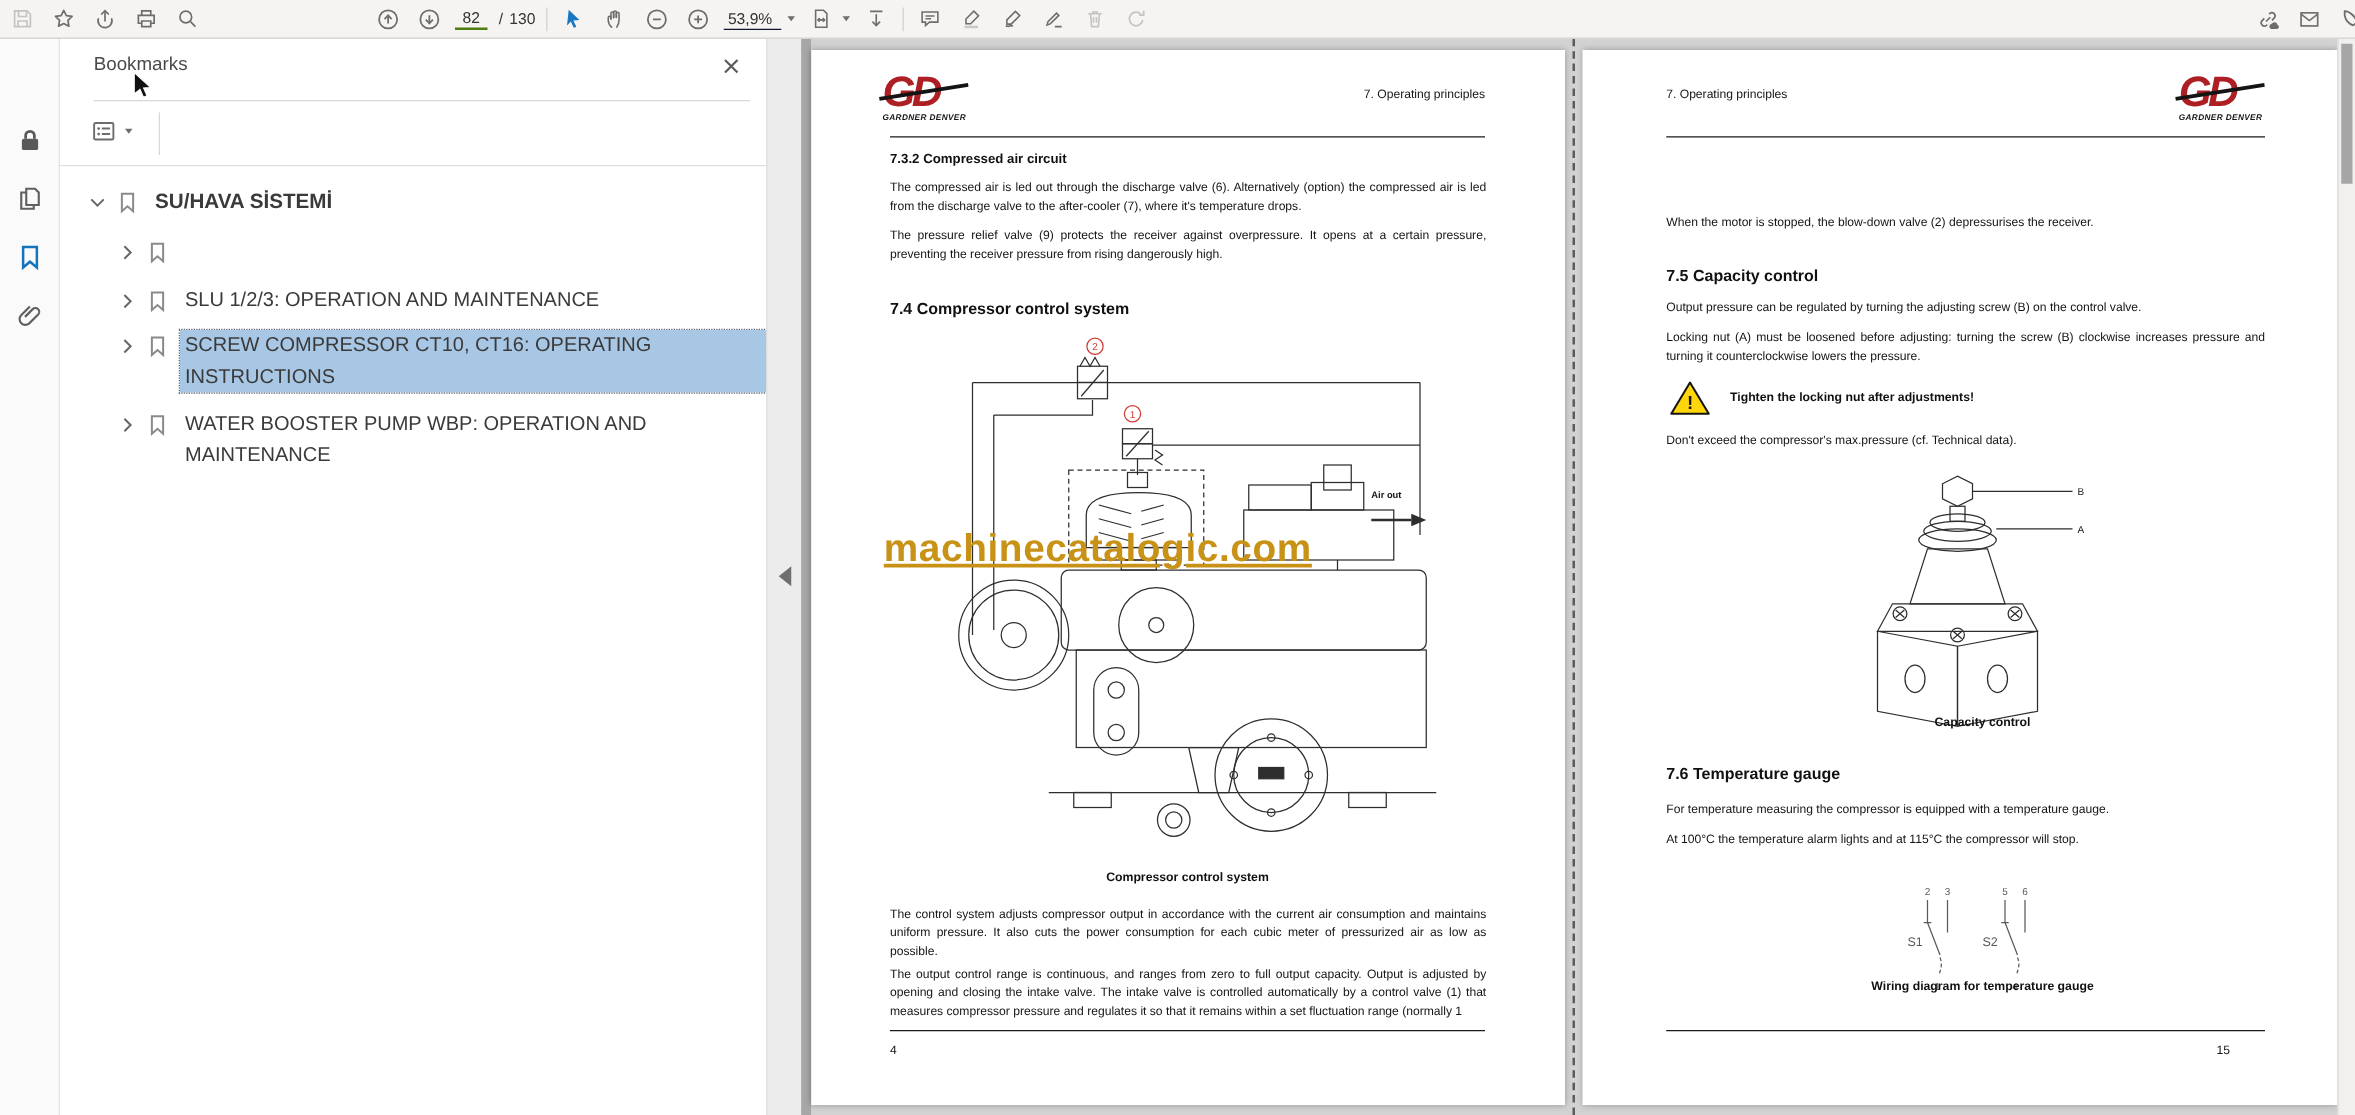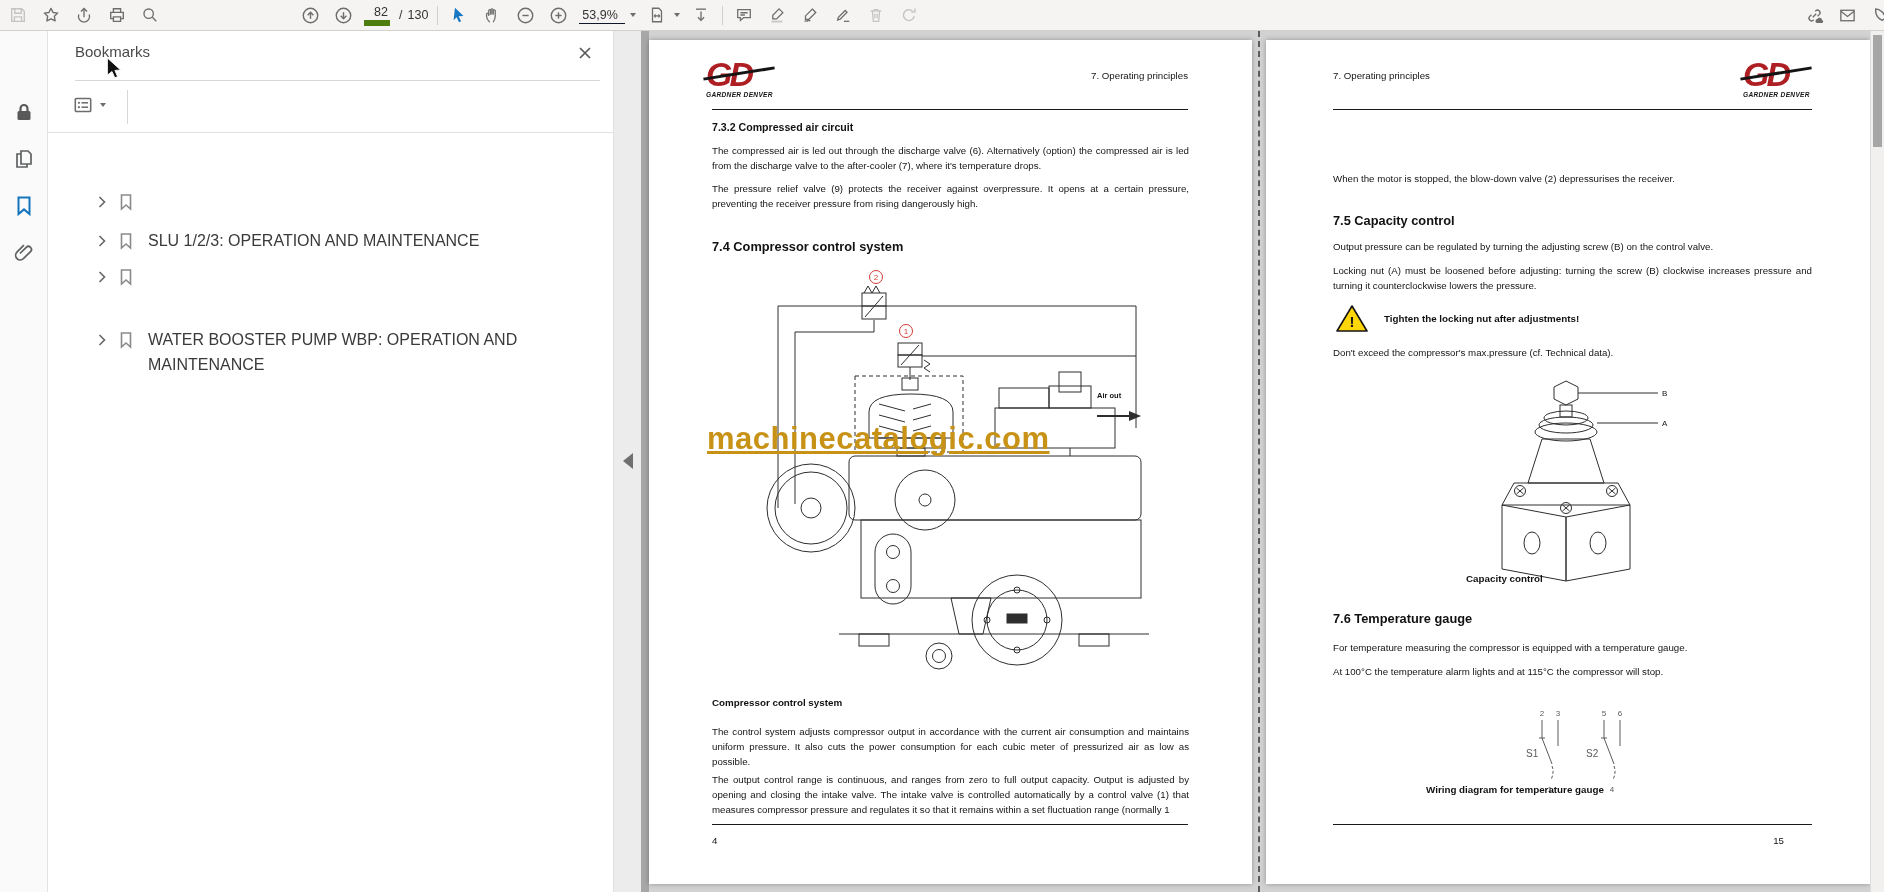--- a/index.html
+++ b/index.html
@@ -20,22 +20,22 @@
 
   
   .toolbar{position:absolute;left:0;top:0;width:100%;height:31px;background:#f5f4f2;
     border-bottom:1px solid #d3d1ce;display:flex;align-items:center;padding:0 6px;gap:9px;z-index:40}
   .tbtn{width:24px;height:24px;display:flex;align-items:center;justify-content:center;
     color:var(--toolbar-icon);flex:none;border-radius:3px}
   .tbtn.disabled{color:#c4c3c1}
   .tbtn.active-blue{color:var(--active-tool-blue)}
   .tsep{width:1px;height:19px;background:#d2d0cd;flex:none}
   .tspacer{flex:1}
-  .page-num{font-size:12.5px;color:#333;border-bottom:6px solid #4d7c0f;min-width:26px;
-    text-align:right;padding:1px 2px;flex:none}
+  .page-num{font-size:12.5px;color:#333;border-bottom:2px solid #4d7c0f;min-width:26px;
+    text-align:center;padding:1px 2px;flex:none}
   .page-total{font-size:12.5px;color:#333;flex:none;display:flex;gap:5px}
   .zoom-val{font-size:12.5px;color:#333;border-bottom:1px solid #0f172a;min-width:46px;
     padding:1px 3px;flex:none}
   .caretd{width:0;height:0;border-left:3.5px solid transparent;border-right:3.5px solid transparent;
     border-top:4.5px solid #6d6d6d;flex:none}
   .combo{display:flex;align-items:center;gap:5px;flex:none}
 
   
   .rail{position:absolute;left:0;top:31px;width:48px;bottom:0;background:#fafafa;border-right:1px solid #e3e3e3}
   .rail-icon{position:absolute;left:12px;width:24px;height:24px;color:#5f6061}
@@ -70,21 +70,21 @@
   .page-right{left:617px;width:604px}
   .dash-sep{position:absolute;left:609px;top:0;bottom:0;width:0;border-left:2px dashed #5c5c5c}
   .scrollbar{position:absolute;right:0;top:31px;width:14px;bottom:0;background:#f1f0ee;border-left:1px solid #ddd}
   .scroll-thumb{position:absolute;left:2px;right:2px;top:4px;height:112px;background:#a6a6a6}
 
   
   .doc-abs{position:absolute}
   .doc-body{font-size:9.7px;line-height:15px;color:#141414;text-align:justify}
   .doc-h-small{font-size:10.6px;font-weight:bold;color:#111}
   .doc-h-big{font-size:12.8px;font-weight:bold;color:#111}
-  .doc-caption{font-size:9.8px;font-weight:bold;color:#111;}
+  .doc-caption{font-size:9.8px;font-weight:bold;color:#111;text-align:center}
   .doc-header{font-size:9.7px;color:#141414}
   .doc-rule{position:absolute;height:1px;background:#1a1a1a}
   .pagenum{font-size:9.7px;color:#141414}
 
   .gd-logo{position:absolute;width:78px}
   .gd-mono{position:relative;font-style:italic;font-weight:900;font-size:34px;line-height:30px;
     color:var(--logo-red);letter-spacing:-3px}
   .gd-swoosh{position:absolute;left:-3px;top:13px;width:72px;height:2.6px;background:#141414;
     transform:rotate(-9deg)}
   .gd-word{font-style:italic;font-weight:bold;font-size:6.6px;color:#141414;letter-spacing:.3px;margin-top:2px}
@@ -312,20 +312,29 @@
           <circle cx="6.3" cy="8" r="1" fill="currentColor" stroke="none"></circle>
           <path d="M8.6 8h6"></path>
           <circle cx="6.3" cy="12" r="1" fill="currentColor" stroke="none"></circle>
           <path d="M8.6 12h6"></path>
         </svg>
       <span class="caretd"></span>
     </div>
     <div class="panel-vsep"></div>
     <div class="panel-div2"></div>
 
+    <div class="bm-row lvl1" style="top:118px">
+      <svg class="bm-chev" viewBox="0 0 16 16" fill="none" stroke="currentColor" stroke-width="1.6">
+          <path d="M3 5.5l5 5 5-5"></path>
+        </svg>
+      <svg class="bm-glyph" viewBox="0 0 20 20" fill="none" stroke="currentColor" stroke-width="1.6">
+          <path d="M5.5 3h9v14l-4.5-4-4.5 4z"></path>
+        </svg>
+      <span class="bm-label">SU/HAVA SİSTEMİ</span>
+    </div>
 
     <div class="bm-row lvl2" style="top:158px">
       <svg class="bm-chev" viewBox="0 0 16 16" fill="none" stroke="currentColor" stroke-width="1.6">
           <path d="M5.5 3l5 5-5 5"></path>
         </svg>
       <svg class="bm-glyph" viewBox="0 0 20 20" fill="none" stroke="currentColor" stroke-width="1.6">
           <path d="M5.5 3h9v14l-4.5-4-4.5 4z"></path>
         </svg>
     </div>
 
@@ -339,20 +348,21 @@
       <span class="bm-label">SLU 1/2/3: OPERATION AND MAINTENANCE</span>
     </div>
 
     <div class="bm-row lvl2" style="top:233px">
       <svg class="bm-chev" viewBox="0 0 16 16" fill="none" stroke="currentColor" stroke-width="1.6">
           <path d="M5.5 3l5 5-5 5"></path>
         </svg>
       <svg class="bm-glyph" viewBox="0 0 20 20" fill="none" stroke="currentColor" stroke-width="1.6">
           <path d="M5.5 3h9v14l-4.5-4-4.5 4z"></path>
         </svg>
+      <span class="bm-label selected">SCREW COMPRESSOR CT10, CT16: OPERATING INSTRUCTIONS</span>
     </div>
 
     <div class="bm-row lvl2" style="top:296px">
       <svg class="bm-chev" viewBox="0 0 16 16" fill="none" stroke="currentColor" stroke-width="1.6">
           <path d="M5.5 3l5 5-5 5"></path>
         </svg>
       <svg class="bm-glyph" viewBox="0 0 20 20" fill="none" stroke="currentColor" stroke-width="1.6">
           <path d="M5.5 3h9v14l-4.5-4-4.5 4z"></path>
         </svg>
       <span class="bm-label">WATER BOOSTER PUMP WBP: OPERATION AND MAINTENANCE</span>

